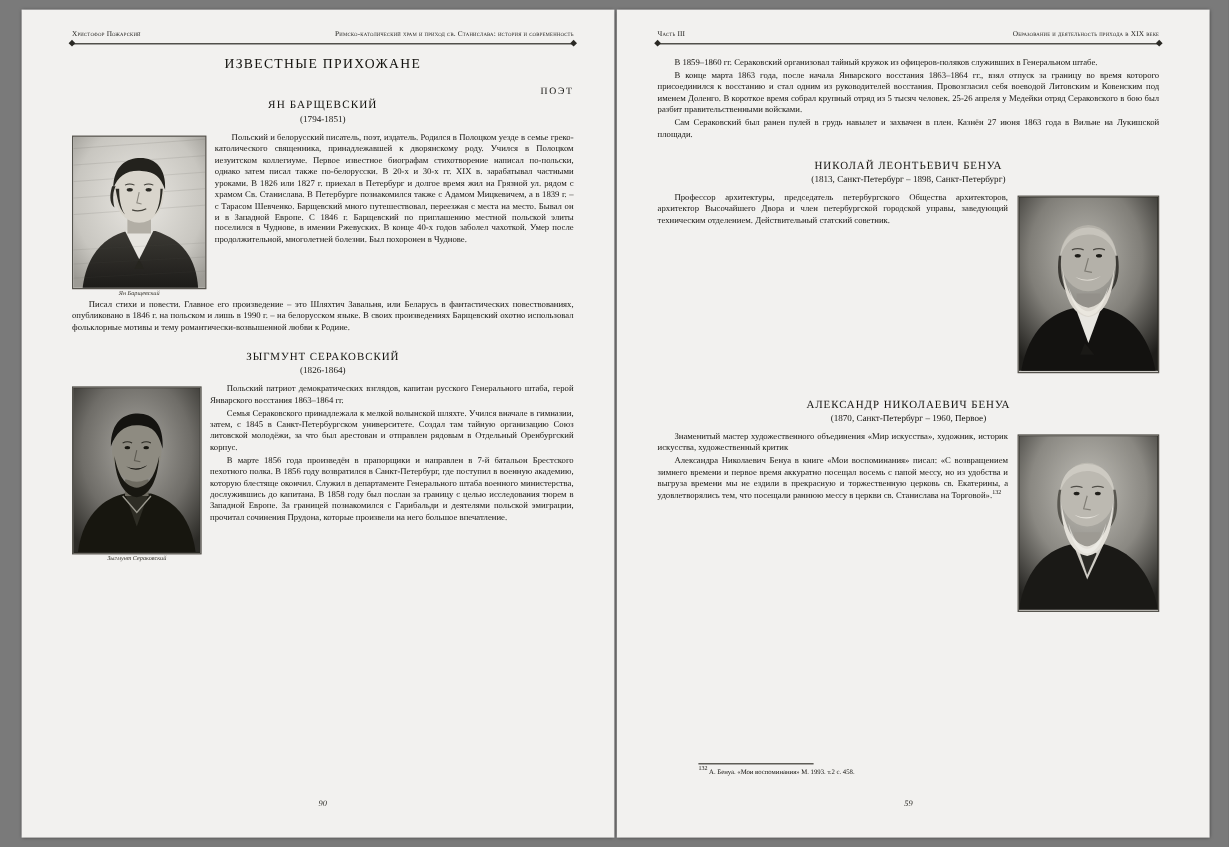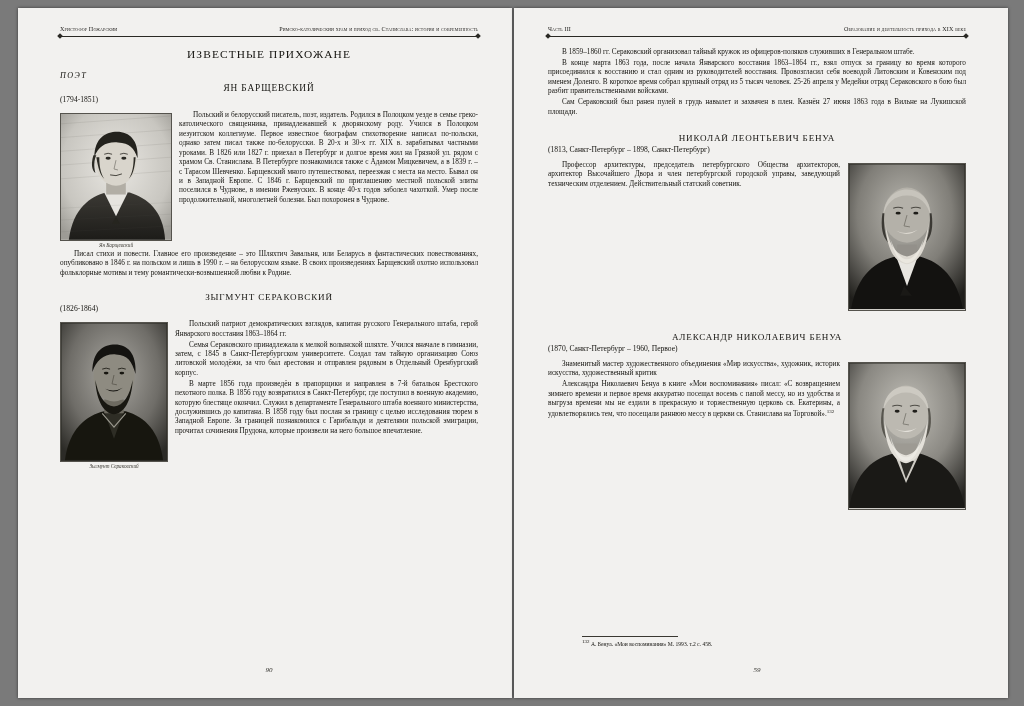--- a/index.html
+++ b/index.html
@@ -65,34 +65,33 @@
 
   .h-section {
     text-align: center;
     font-size: 11.4px;
     letter-spacing: 1.1px;
     margin: 4px 0 11px;
     font-variant: small-caps;
     font-weight: 400;
   }
   .h-role {
-    text-align: left;
+    text-align: right;
     font-size: 8.1px;
     letter-spacing: 1.4px;
     margin: 0 0 3px;
-    font-style: italic;
   }
   .h-name {
     text-align: center;
     font-size: 9.3px;
     letter-spacing: 0.9px;
     margin: 0 0 2px;
   }
   .h-dates {
-    text-align: left;
+    text-align: center;
     font-size: 7.6px;
     margin: 0 0 7px;
   }
   .h-name2 {
     text-align: center;
     font-size: 9.1px;
     letter-spacing: 0.8px;
     margin: 14px 0 2px;
   }
 

